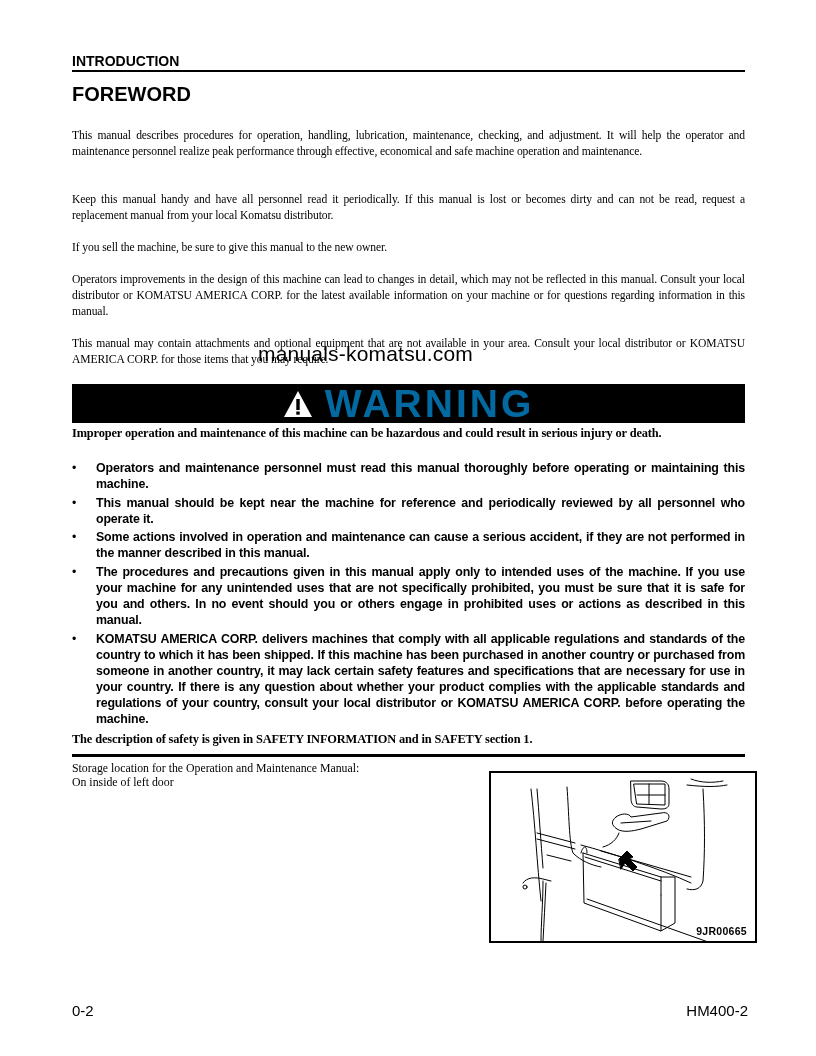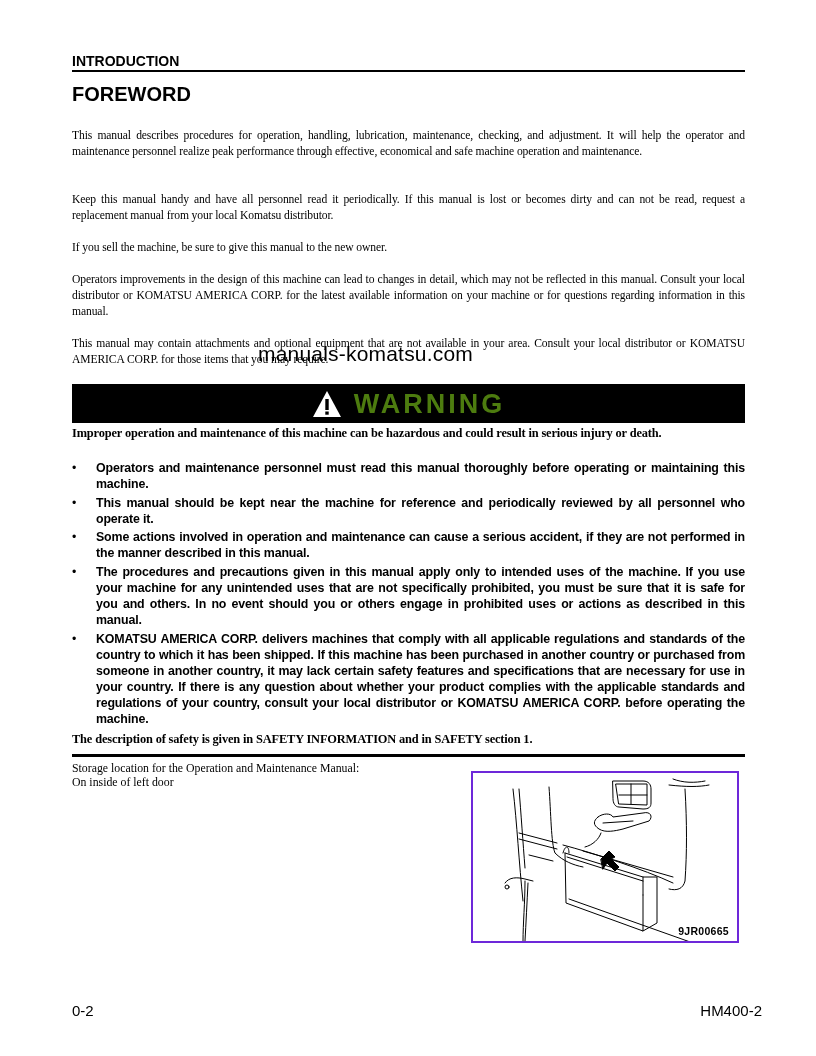--- a/index.html
+++ b/index.html
@@ -24,45 +24,45 @@
     position:absolute; left:258px; top:342px;
     font-family:"Liberation Sans", sans-serif; font-size:21px; color:#000000;
     line-height:24px; letter-spacing:0.2px;
   }
   .warning-bar {
     position:absolute; left:72px; top:384px; width:673px; height:39px;
     background:#000; display:flex; align-items:center; justify-content:center;
   }
   .warning-bar .tri { width:30px; height:28px; margin-right:12px; }
   .warning-bar .label {
-    font-family:"Liberation Sans", sans-serif; font-weight:bold; font-size:27px; color:#4d7c0f;
+    font-family:"Liberation Sans", sans-serif; font-weight:bold; font-size:39px; color:#0369a1;
     letter-spacing:3px; line-height:34px;
   }
   .warn-text {
     position:absolute; left:72px; width:673px;
     font-family:Liberation Serif, serif; font-weight:bold; font-size:12.4px; line-height:16px;
     text-align:justify; letter-spacing:-0.15px;
   }
   .bullet-item { position:absolute; left:72px; width:673px;
     font-family:"Liberation Sans", sans-serif; font-weight:bold; font-size:12.4px; line-height:16px; letter-spacing:-0.15px; }
   .bullet-item .dot { position:absolute; left:0; top:0; width:10px; font-weight:normal; }
   .bullet-item .txt { position:absolute; left:24px; width:649px; text-align:justify; }
   .rule-bottom { position:absolute; left:72px; top:754px; width:673px; height:2.5px; background:#000; }
   .caption {
     position:absolute; left:72px; top:761px; width:360px;
     font-family:"Liberation Serif", serif; font-size:11.8px; line-height:14px;
   }
-  .figure { position:absolute; left:471px; top:771px; width:264px; height:168px;
-    border:2px solid #6d28d9; background:#fff; overflow:hidden; }
+  .figure { position:absolute; left:489px; top:771px; width:264px; height:168px;
+    border:2px solid #000000; background:#fff; overflow:hidden; }
   .figure svg { position:absolute; left:0; top:0; }
   .fig-code { position:absolute; right:8px; bottom:4px;
     font-family:"Liberation Sans", sans-serif; font-weight:bold; font-size:10.5px; letter-spacing:0.3px; }
   .footer-left { position:absolute; left:72px; top:1002px;
     font-family:"Liberation Sans", sans-serif; font-size:15px; }
-  .footer-right { position:absolute; right:54px; top:1002px;
+  .footer-right { position:absolute; right:68px; top:1002px;
     font-family:"Liberation Sans", sans-serif; font-size:15px;margin-left:8px; }
 </style>
 </head>
 <body>
 
 <div class="page">
 
   <div class="section-head">INTRODUCTION</div>
   <div class="page-title">FOREWORD</div>
 

